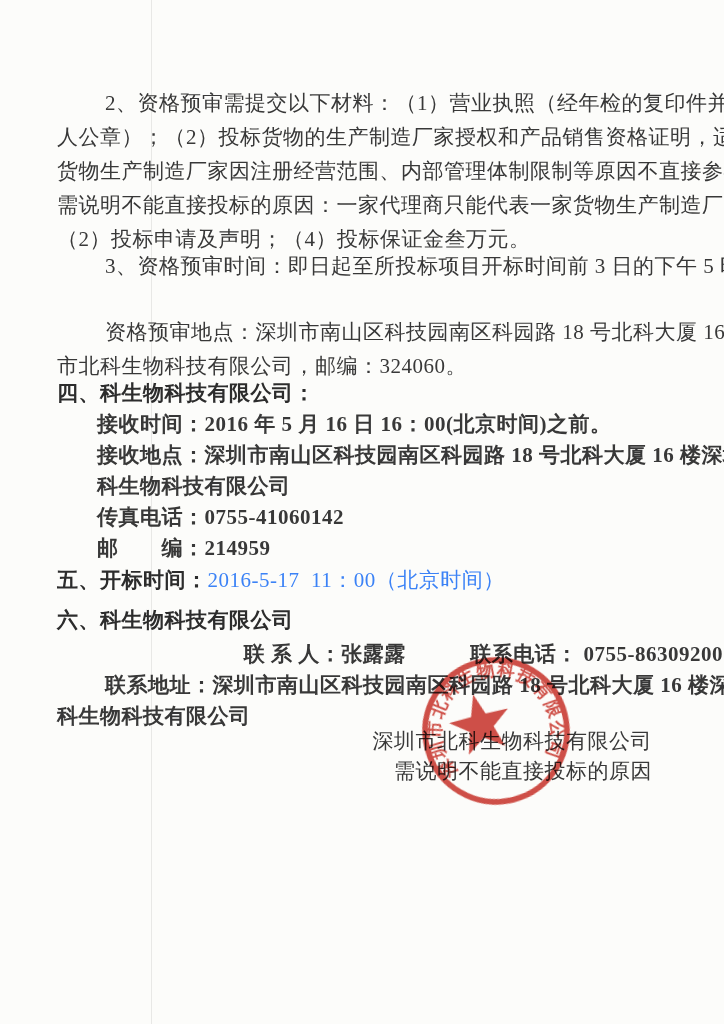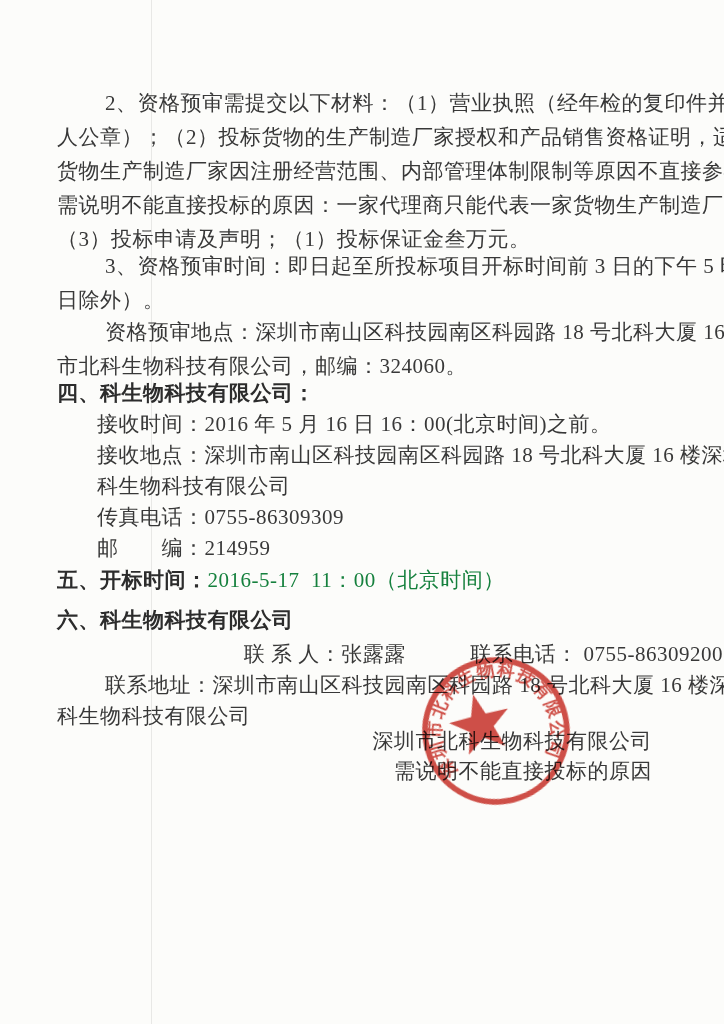--- a/index.html
+++ b/index.html
@@ -19,25 +19,25 @@
     background: rgba(185,185,185,0.30);
   }
   .grp { position: absolute; left: 57px; width: 618px; }
   .line {
     font-size: 21px;
     line-height: 34px;
     white-space: pre;
     letter-spacing: 0.5px;
   }
   .ti { text-indent: 48px; }           
-  .tight .line { line-height: 31px; }  
+  .tight .line { line-height: 31px; font-weight: bold; }  
   .hang { padding-left: 40px; }        
   .heading { font-weight: 700; color: #2c2c2c; }
   .heading .num { display: inline-block; min-width: 42px; }
-  .heading .normal { font-weight: 400; color: #15803d; }
+  .heading .normal { font-weight: 400; color: #3b82f6; }
   .contact-indent { padding-left: 48px; text-align: right; }
   .sign {
     position: absolute;
     right: 72px;
     text-align: right;
   }
   .sign .line { line-height: 30px; }
   .stamp {
     position: absolute;
     left: 419px; top: 654px;
@@ -59,42 +59,41 @@
 
 <div class="page">
 
   <div class="scan-line"></div>
 
   <div class="grp" style="top:86px">
     <div class="line ti">2、资格预审需提交以下材料：（1）营业执照（经年检的复印件并加盖投标</div>
     <div class="line">人公章）；（2）投标货物的生产制造厂家授权和产品销售资格证明，适用于投标</div>
     <div class="line">货物生产制造厂家因注册经营范围、内部管理体制限制等原因不直接参与投标，</div>
     <div class="line">需说明不能直接投标的原因：一家代理商只能代表一家货物生产制造厂家投标；</div>
-    <div class="line">（3）投标申请及声明；（1）投标保证金叁万元。</div>
+    <div class="line">（2）投标申请及声明；（4）投标保证金叁万元。</div>
   </div>
 
   <div class="grp" style="top:249px">
     <div class="line ti">3、资格预审时间：即日起至所投标项目开标时间前 3 日的下午 5 时（节假</div>
-    <div class="line">日除外）。</div>
   </div>
 
   <div class="grp" style="top:315px">
     <div class="line ti">资格预审地点：深圳市南山区科技园南区科园路 18 号北科大厦 16 楼深圳</div>
     <div class="line">市北科生物科技有限公司，邮编：324060。</div>
   </div>
 
   <div class="grp heading" style="top:376px">
     <span class="line num">四、</span><span class="line">科生物科技有限公司：</span>
   </div>
 
   <div class="grp tight hang" style="top:409px">
     <div class="line">接收时间：2016 年 5 月 16 日 16：00(北京时间)之前。</div>
     <div class="line">接收地点：深圳市南山区科技园南区科园路 18 号北科大厦 16 楼深圳市北</div>
     <div class="line">科生物科技有限公司</div>
-    <div class="line">传真电话：0755-86309309</div>
+    <div class="line">传真电话：0755-41060142</div>
     <div class="line">邮　　编：214959</div>
   </div>
 
   <div class="grp heading" style="top:563px">
     <span class="line num">五、</span><span class="line">开标时间：</span><span class="line normal">2016-5-17  11：00（北京时间）</span>
   </div>
 
   <div class="grp heading" style="top:603px">
     <span class="line num">六、</span><span class="line">科生物科技有限公司</span>
   </div>

